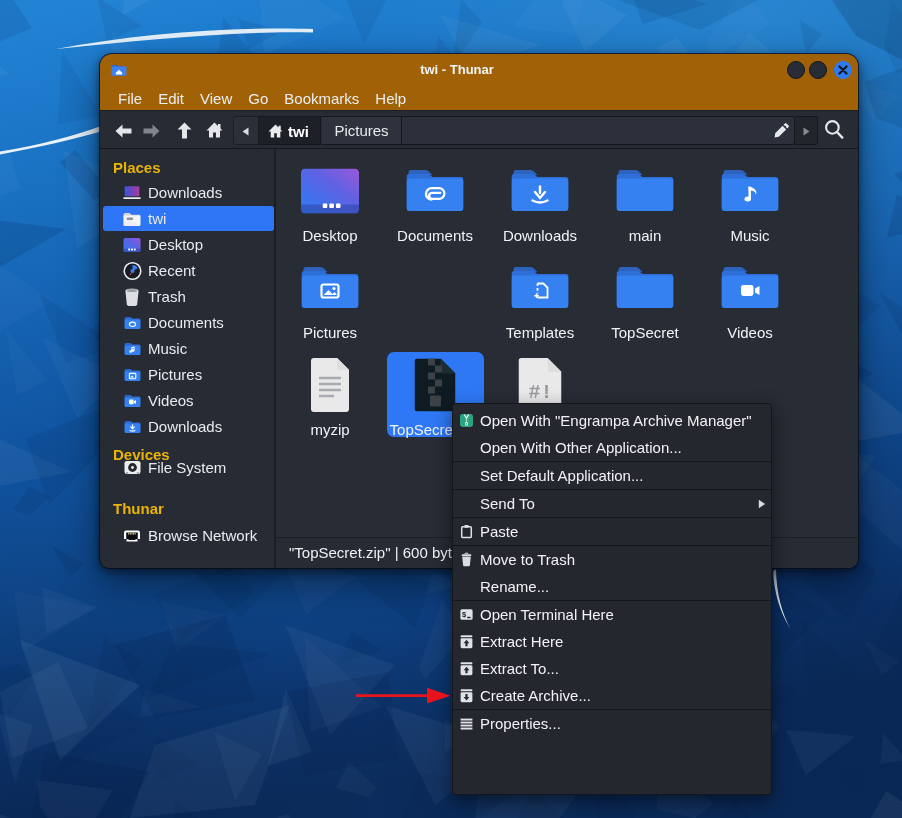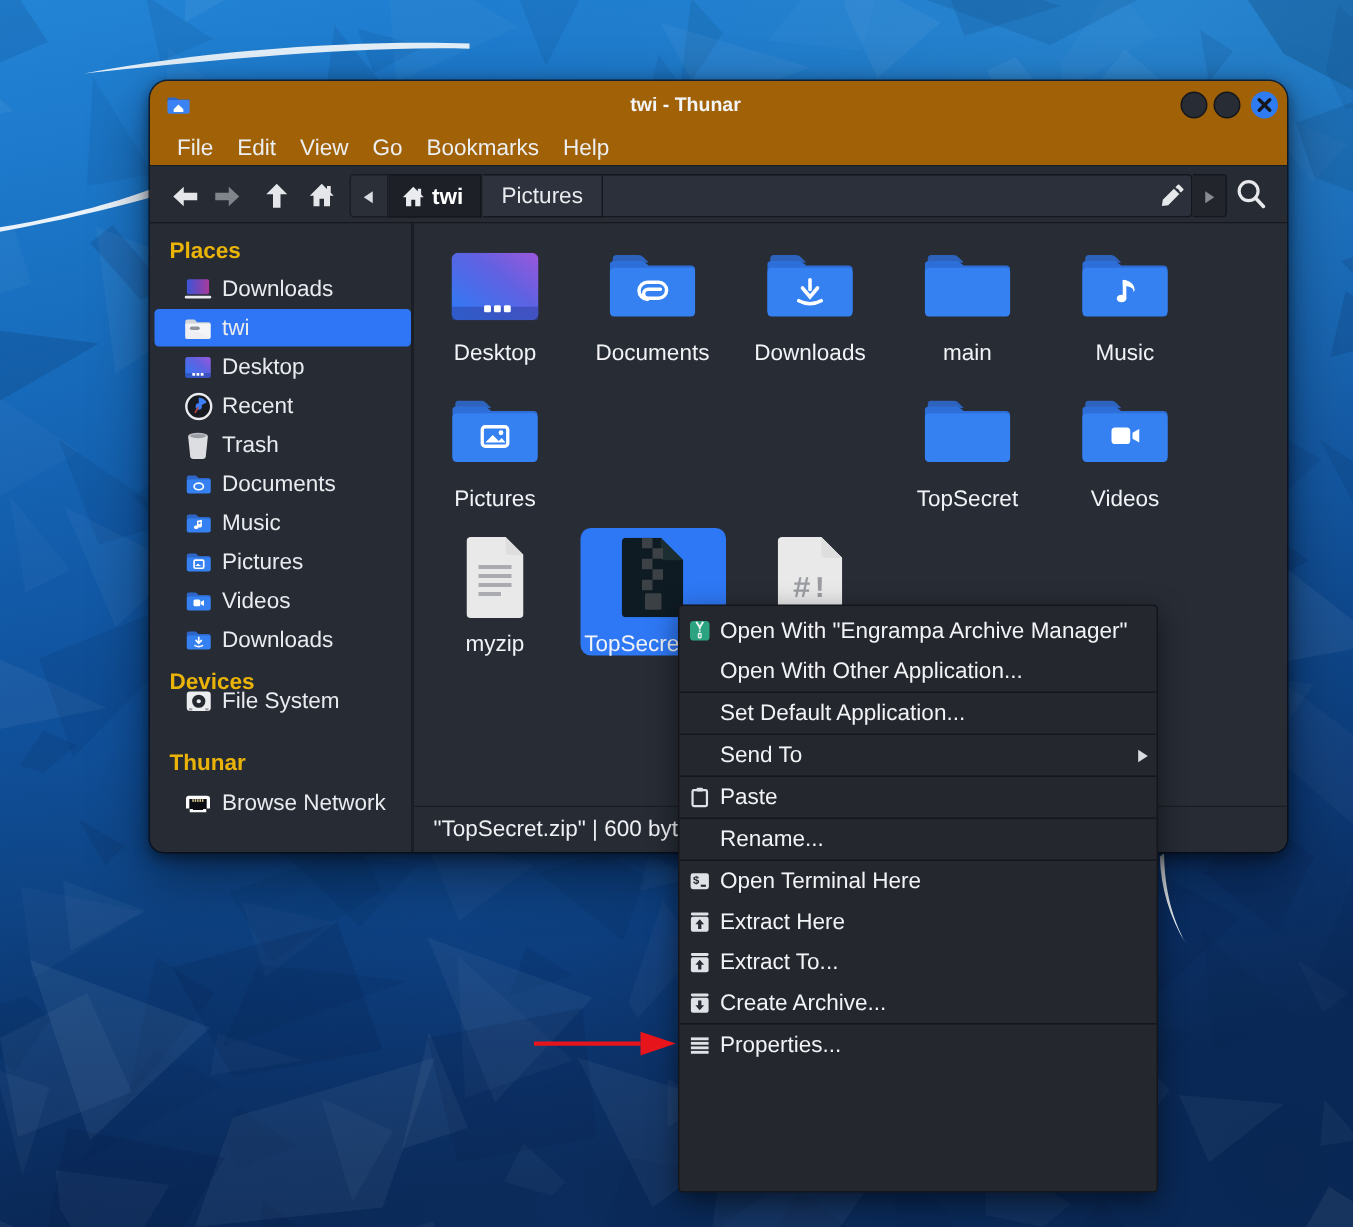--- a/index.html
+++ b/index.html
@@ -513,20 +513,31 @@
       <svg width="57" height="42" viewBox="0 0 57 42">
         <use href="#fol57"></use>
         <g>
           <rect x="20" y="17.5" width="17" height="13" rx="2" fill="none" stroke="#fff" stroke-width="2.2"></rect>
           <path d="M22,28 L27,23 L31,27 L33,25 L35.5,28 Z" fill="#fff"></path>
           <circle cx="32.5" cy="21.5" r="1.6" fill="#fff"></circle>
         </g>
       </svg>
       <div class="lbl">Pictures</div>
     </div>
+<div class="cell" style="left:391.5px;top:201px">
+      <svg width="57" height="42" viewBox="0 0 57 42">
+        <use href="#fol57"></use>
+        <g fill="none" stroke="#fff" stroke-width="1.8">
+          <path d="M26,16.5 L31.8,16.5 L36,20.7 L36,30.5 L26,30.5"></path>
+          <path d="M26,16.5 L26,26.5" stroke-dasharray="2.6 2.0"></path>
+        </g>
+        <path d="M22.8,28.7 L27.4,28.7 M25.1,26.4 L25.1,31" stroke="#fff" stroke-width="1.5"></path>
+      </svg>
+      <div class="lbl">Templates</div>
+    </div>
 <div class="cell" style="left:496.5px;top:201px">
       <svg width="57" height="42" viewBox="0 0 57 42">
         <use href="#fol57"></use>
       </svg>
       <div class="lbl">TopSecret</div>
     </div>
 <div class="cell" style="left:601.5px;top:201px">
       <svg width="57" height="42" viewBox="0 0 57 42">
         <use href="#fol57"></use>
         <g fill="#fff">
@@ -595,20 +606,28 @@
       <span class="mic"><svg width="15" height="15" viewBox="0 0 15 15">
           <g stroke="#dfe2e6" stroke-width="1.5" fill="none">
             <rect x="2.7" y="2.8" width="9.6" height="10.6" rx="0.9"></rect>
             <rect x="5.4" y="1.1" width="4.2" height="2.6" rx="0.7" fill="#dfe2e6" stroke="none"></rect>
           </g>
         </svg></span>
       <span class="mtx">Paste</span>
     </div>
 <div class="msep"></div>
 <div class="mrow">
+      <span class="mic"><svg width="15" height="15" viewBox="0 0 15 15">
+          <path d="M3.2,4.6 L11.8,4.6 L10.9,13.2 Q10.8,14.2 9.8,14.2 L5.2,14.2 Q4.2,14.2 4.1,13.2 Z" fill="#d9dce0"></path>
+          <rect x="2.6" y="2.3" width="9.8" height="1.7" rx="0.8" fill="#d9dce0"></rect>
+          <path d="M6,2.3 Q6,1 7.5,1 Q9,1 9,2.3" fill="none" stroke="#d9dce0" stroke-width="1.2"></path>
+        </svg></span>
+      <span class="mtx">Move to Trash</span>
+    </div>
+<div class="mrow">
       <span class="mic"></span>
       <span class="mtx">Rename...</span>
     </div>
 <div class="msep"></div>
 <div class="mrow">
       <span class="mic"><svg width="15" height="15" viewBox="0 0 15 15">
           <rect x="1.4" y="2.2" width="12.2" height="10.6" rx="1.6" fill="#dfe2e6"></rect>
           <text x="3.0" y="9.6" font-size="7.5" font-weight="bold" fill="#22252c" font-family="Liberation Sans">$</text>
           <rect x="8.2" y="9.8" width="3.4" height="1.4" fill="#22252c"></rect>
         </svg></span>

